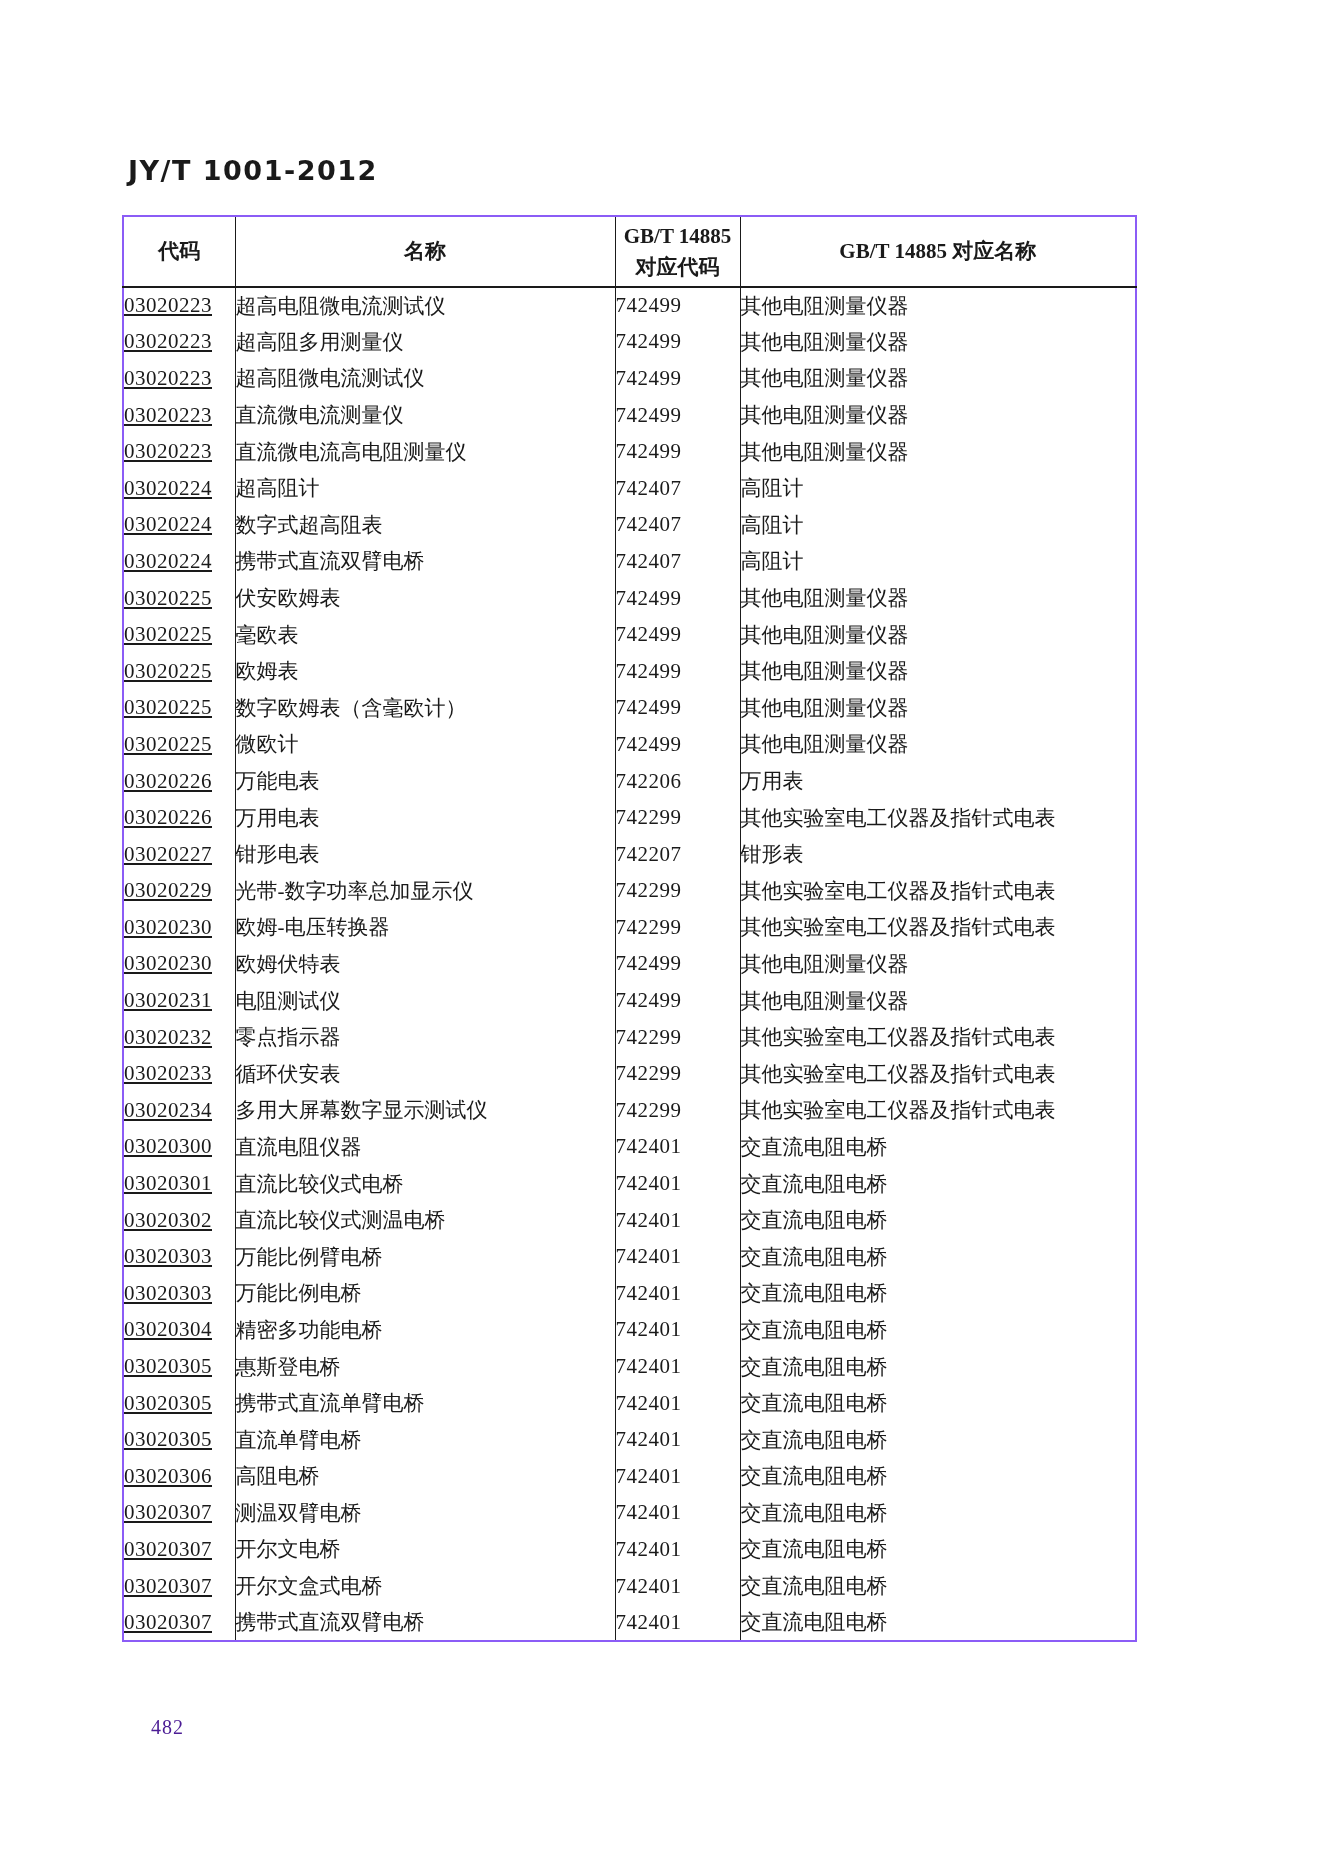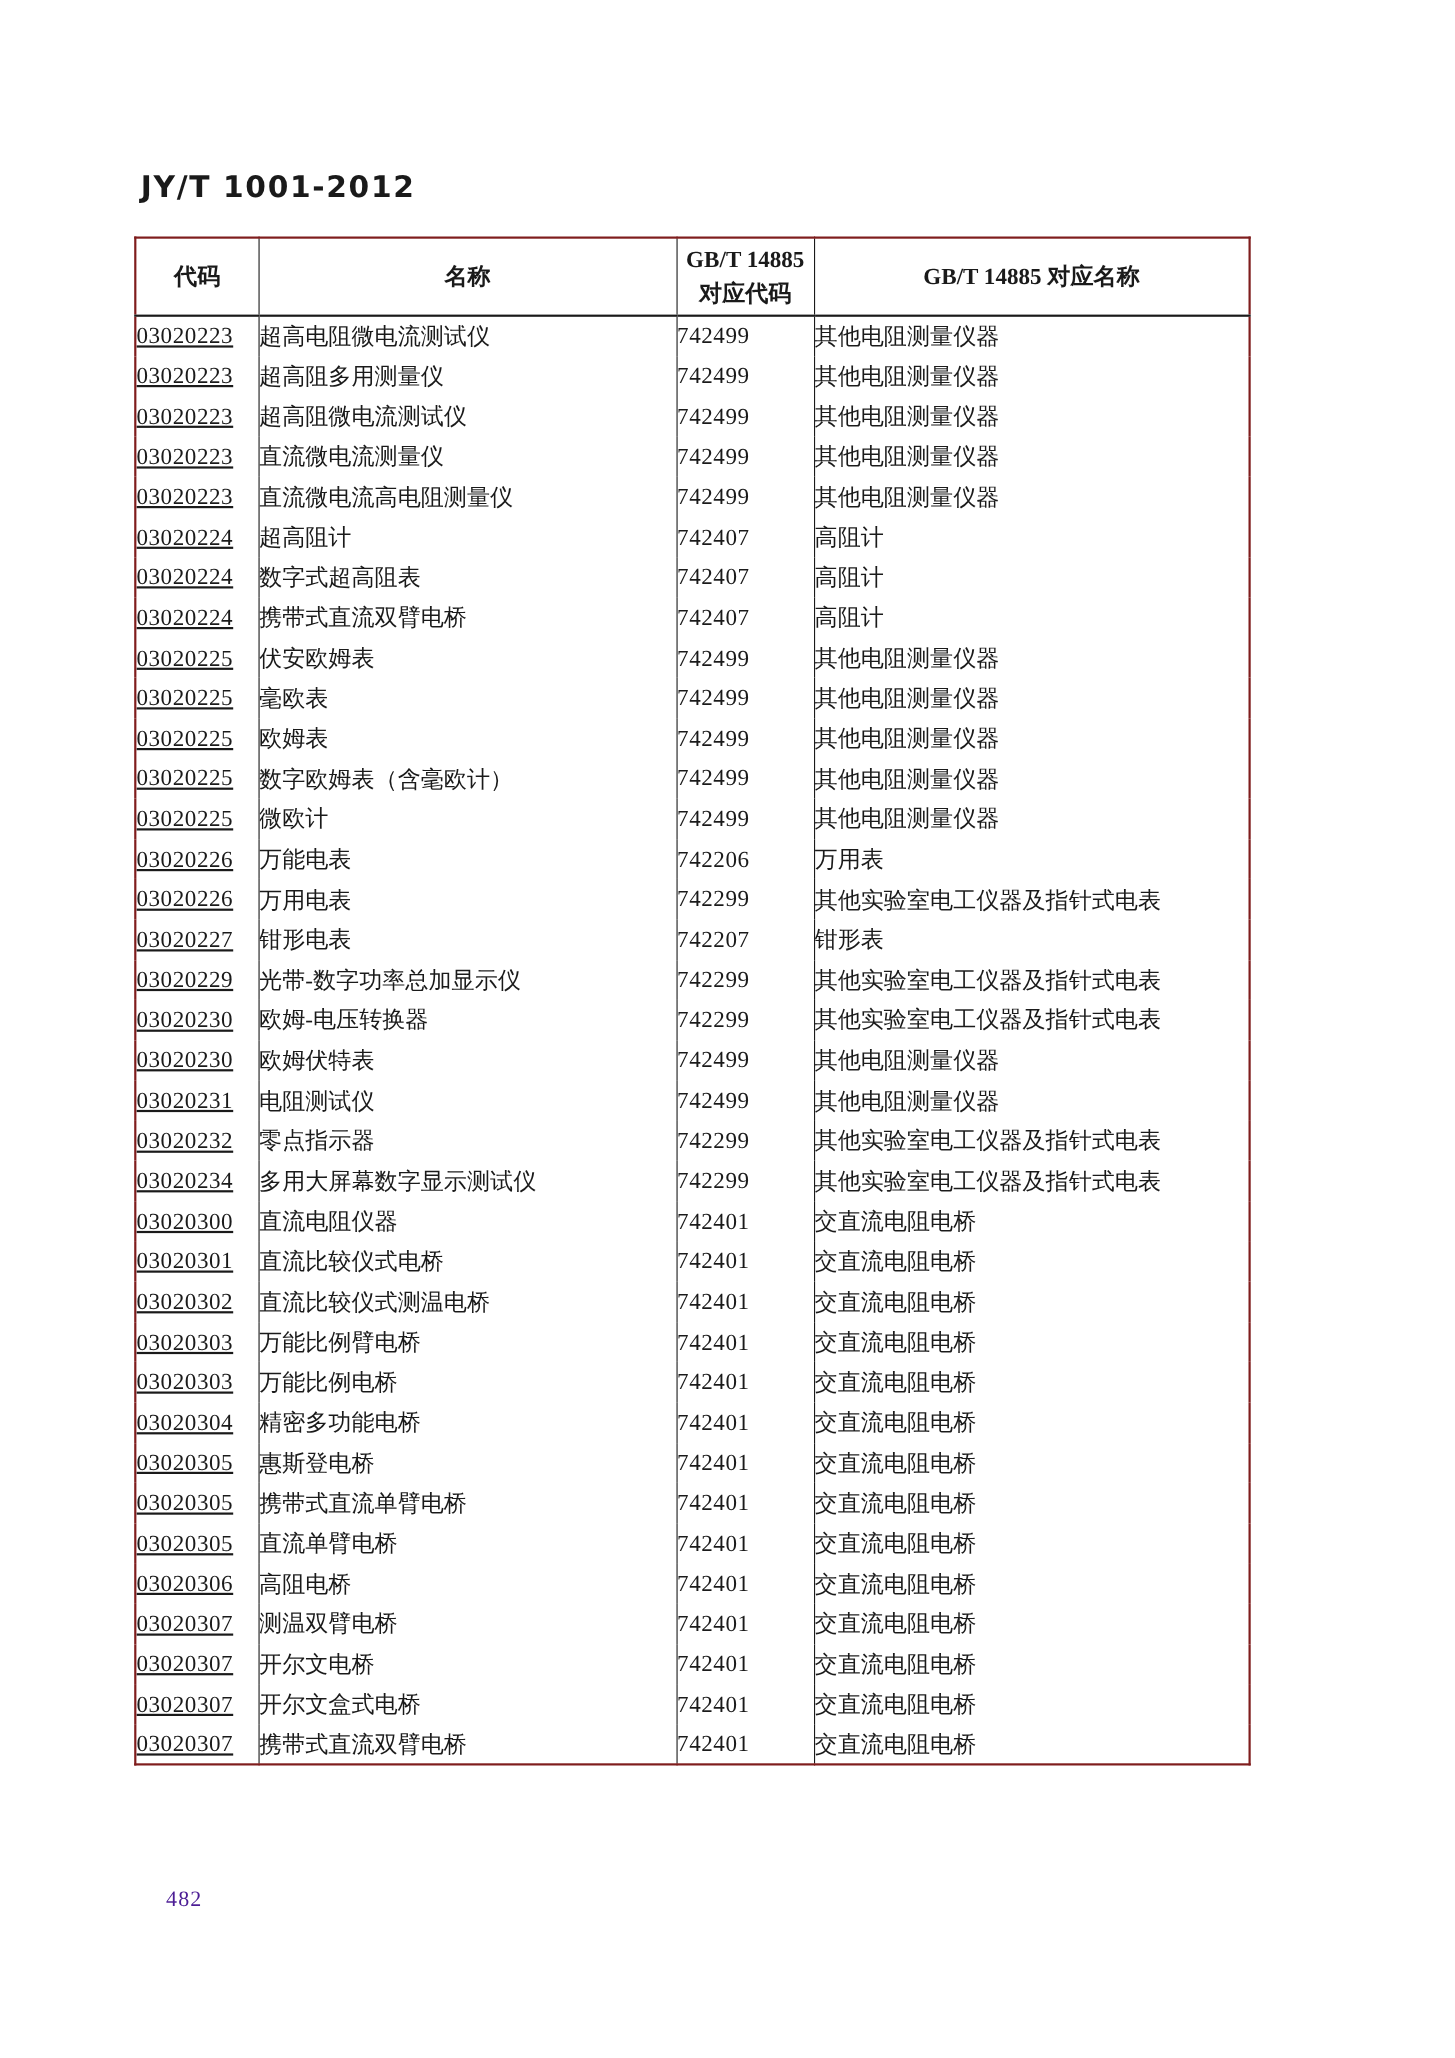--- a/index.html
+++ b/index.html
@@ -25,21 +25,21 @@
     color: #1a1a1a;
     white-space: nowrap;
   }
   table.data-table {
     position: absolute;
     left: 122px;
     top: 215px;
     width: 1013px;
     border-collapse: collapse;
     table-layout: fixed;
-    border: 2px solid #7f1d1d;
+    border: 2px solid #8b5cf6;
   }
   table.data-table th {
     border-bottom: 2px solid #1a1a1a;
     border-left: 1px solid #1a1a1a;
     font-size: 21px;
     font-weight: bold;
     text-align: center;
     vertical-align: middle;
     height: 71px;
     line-height: 1.45;
@@ -237,20 +237,26 @@
     <td class="col-gbt-name">其他电阻测量仪器</td>
   </tr>
 
   <tr>
     <td class="col-code">03020232</td>
     <td class="col-name">零点指示器</td>
     <td class="col-gbt-code">742299</td>
     <td class="col-gbt-name">其他实验室电工仪器及指针式电表</td>
   </tr>
 
+  <tr>
+    <td class="col-code">03020233</td>
+    <td class="col-name">循环伏安表</td>
+    <td class="col-gbt-code">742299</td>
+    <td class="col-gbt-name">其他实验室电工仪器及指针式电表</td>
+  </tr>
 
   <tr>
     <td class="col-code">03020234</td>
     <td class="col-name">多用大屏幕数字显示测试仪</td>
     <td class="col-gbt-code">742299</td>
     <td class="col-gbt-name">其他实验室电工仪器及指针式电表</td>
   </tr>
 
   <tr>
     <td class="col-code">03020300</td>

